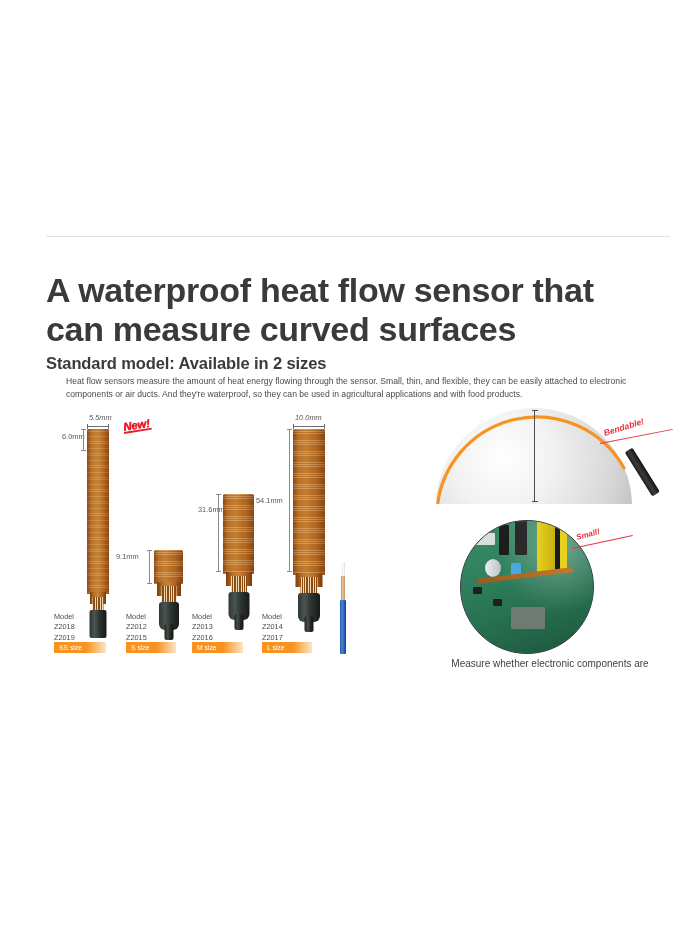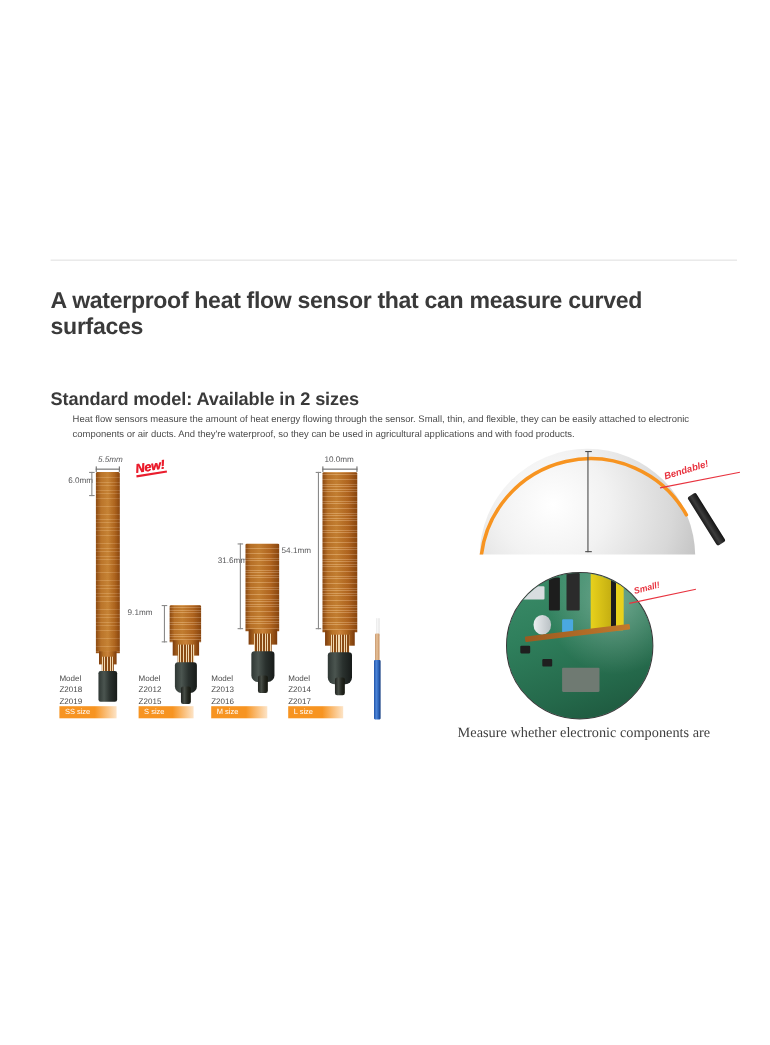--- a/index.html
+++ b/index.html
@@ -9,21 +9,21 @@
     color:#333;overflow:hidden;position:relative;
   }
   .page{position:absolute;inset:0;}
 
   
   .top-rule{position:absolute;left:46px;top:236px;width:624px;height:1px;background:#e2e2e2;}
 
   
   .title{
     position:absolute;left:46px;top:248px;width:610px;
-    font-size:21px;line-height:1.16;font-weight:bold;color:#3a3a3a;
+    font-size:34px;line-height:1.16;font-weight:bold;color:#3a3a3a;
     letter-spacing:-0.3px;
   }
   .subtitle{
     position:absolute;left:46px;top:340px;
     font-size:16.5px;font-weight:bold;color:#3a3a3a;letter-spacing:-0.1px;
   }
   .body-copy{
     position:absolute;left:66px;top:366px;width:592px;
     font-size:8.6px;line-height:1.52;color:#4b4b4b;
   }
@@ -181,22 +181,22 @@
   .small-stamp{
     position:absolute;left:152px;top:126px;
     font-size:8px;font-weight:bold;font-style:italic;color:#e8333f;
     transform:rotate(-15deg);white-space:nowrap;
   }
   .small-line{
     position:absolute;left:148px;top:144px;width:62px;height:1px;
     background:#e8333f;transform:rotate(-12deg);transform-origin:left center;
   }
   .inset-caption{
-    position:absolute;left:-8px;top:252px;width:268px;text-align:left;
-    font-size:13px;line-height:1.6;color:#3f3f3f;font-family:Liberation Serif, serif;
+    position:absolute;left:-8px;top:252px;width:268px;text-align:center;
+    font-size:10px;line-height:1.6;color:#3f3f3f;
   }
 </style>
 </head>
 <body>
 
 <div class="page">
 
   <div class="top-rule"></div>
 
   <h1 class="title">A waterproof heat flow sensor that can measure curved surfaces</h1>
@@ -268,21 +268,21 @@
 
       <div class="modelbox" style="left:146px;top:208px;">
         <div>Model</div>
         <div>Z2013</div>
         <div>Z2016</div>
       </div>
       <div class="badge" style="left:146px;top:238px;width:41px;">M size</div>
     </div>
 
     <div>
-      <div class="dimlabel" style="left:249px;top:9px;">10.0mm</div>
+      <div class="dimlabel" style="left:249px;top:9px;font-style:italic;">10.0mm</div>
       <div class="wdim" style="left:247px;top:22px;width:32px;"></div>
 
       <div class="dimlabel" style="left:210px;top:92px;">54.1mm</div>
       <div class="vdim" style="left:243px;top:25px;height:143px;"></div>
 
       <div class="sensor" style="left:247px;top:25px;width:32px;height:190px;">
         <div class="film" style="height:146px;"></div>
         <div class="neck" style="top:144px;width:27px;height:14px;"></div>
         <div class="leads" style="top:148px;width:17px;height:20px;"></div>
         <div class="boot taper" style="top:164px;width:22px;height:29px;"></div>

